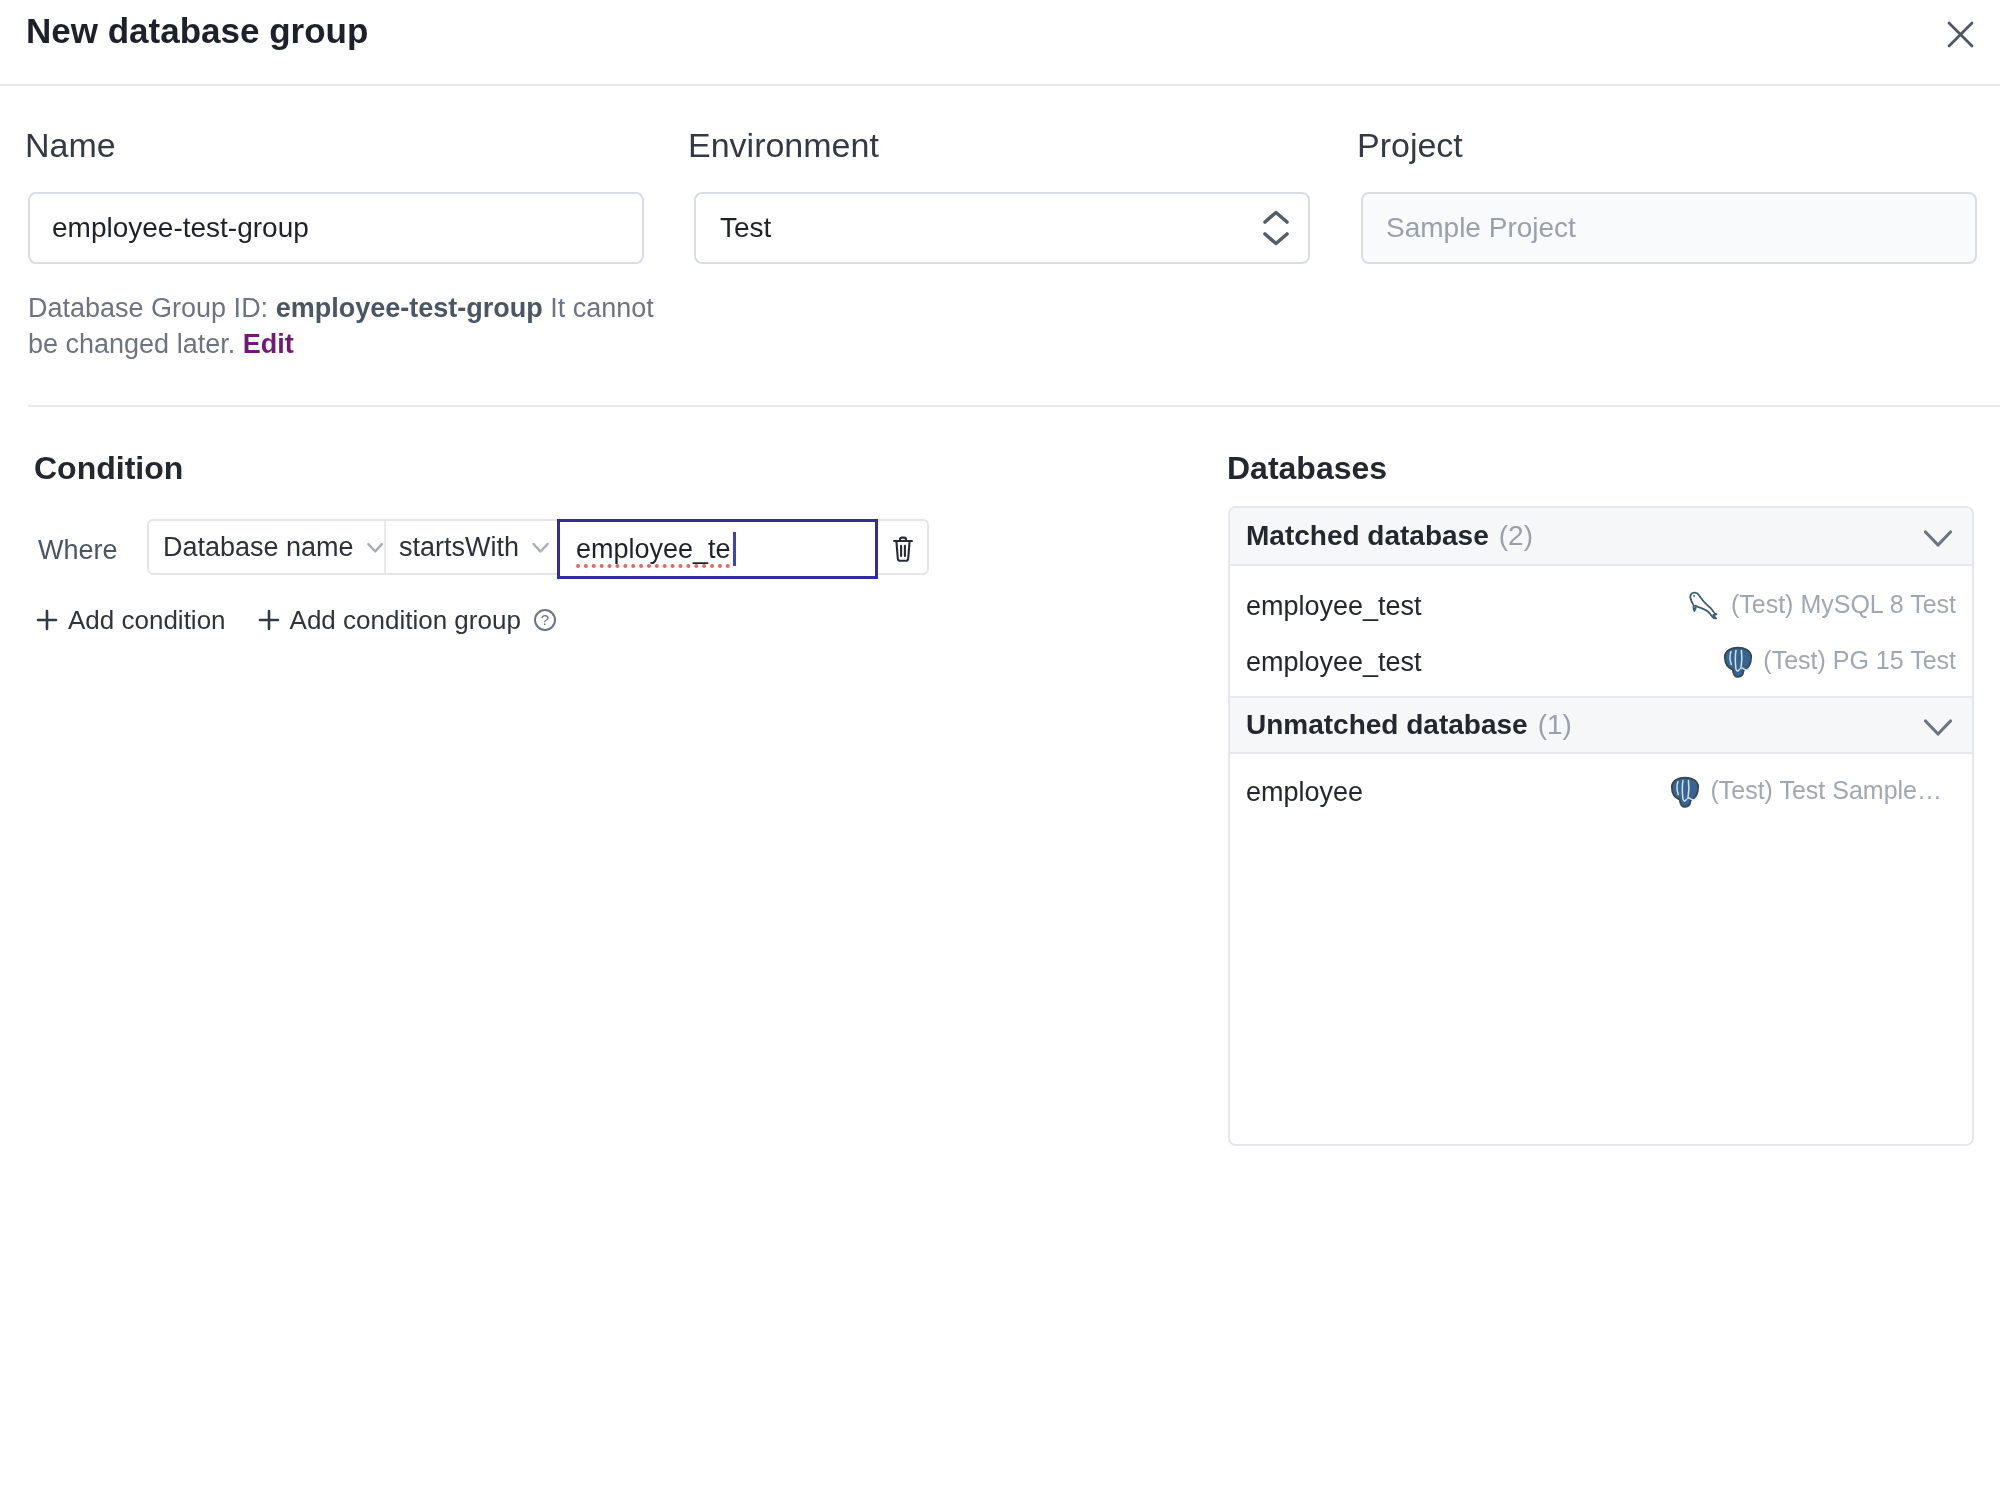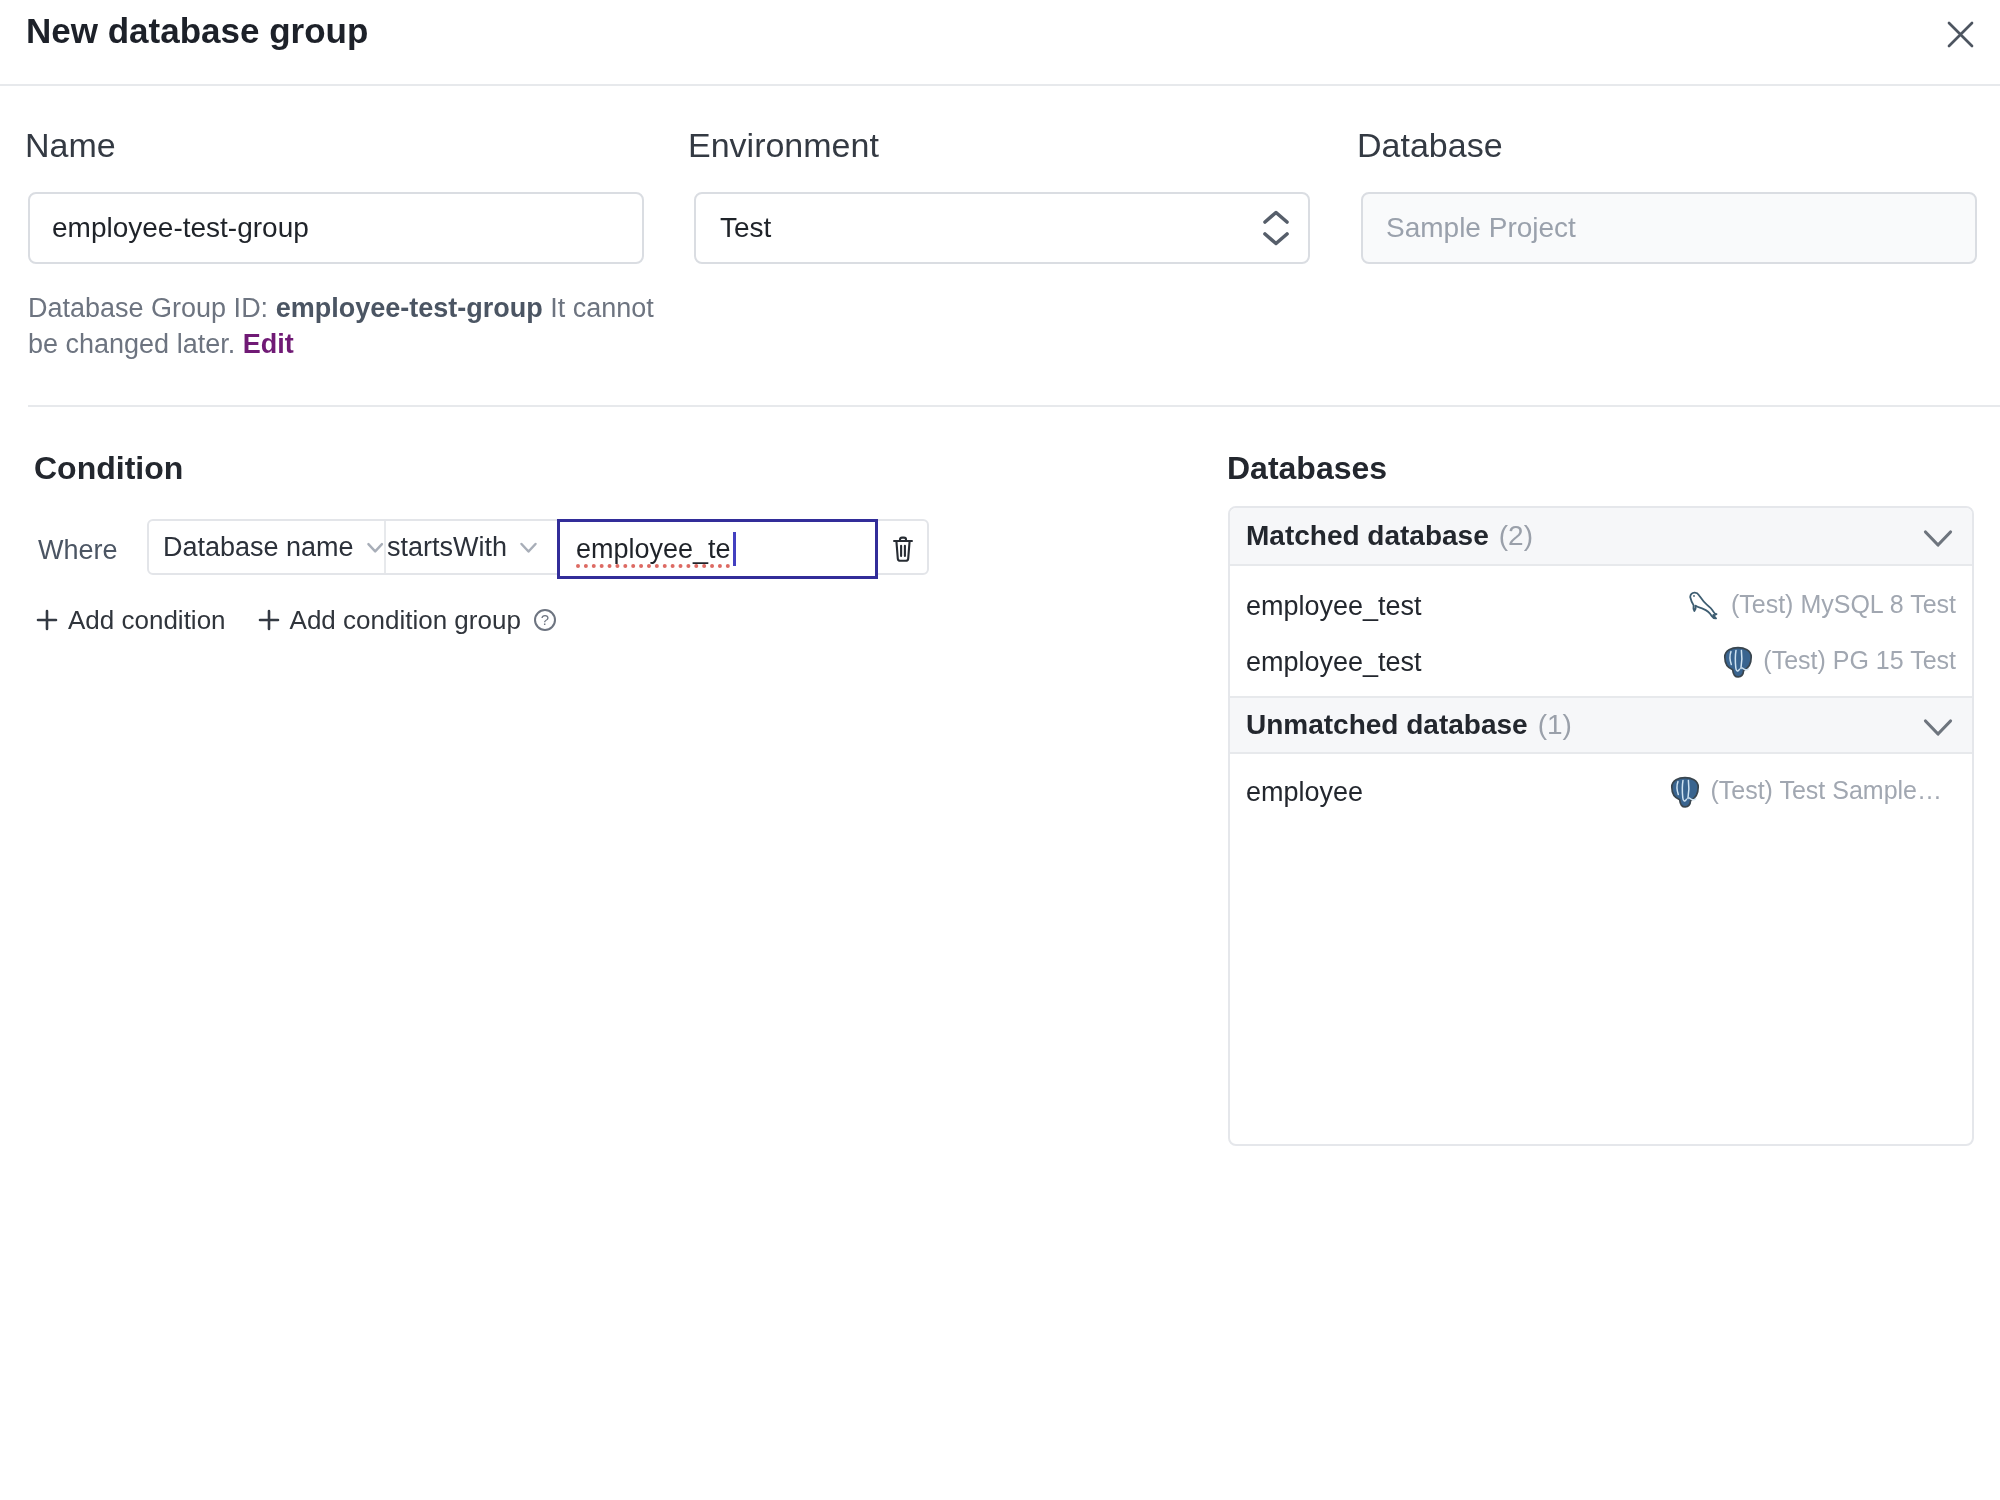--- a/index.html
+++ b/index.html
@@ -28,21 +28,21 @@
 </head>
 <body>
 <div class="abs title">New database group</div>
 <svg class="abs" style="left:1947px; top:21px;" width="27" height="27" viewBox="0 0 27 27">
     <path d="M2 2 L25 25 M25 2 L2 25" stroke="#4d5560" stroke-width="2.7" stroke-linecap="round"></path>
   </svg>
 <div class="abs hr1"></div>
 
 <div class="abs label" style="left:25px; top:126px;">Name</div>
 <div class="abs label" style="left:688px; top:126px;">Environment</div>
-<div class="abs label" style="left:1357px; top:126px;">Database</div>
+<div class="abs label" style="left:1357px; top:126px;">Project</div>
 
 <div class="abs inp" style="left:28px; padding-left:22px;">employee-test-group</div>
 <div class="abs inp" style="left:694px; padding-left:24px;">Test
   <svg style="position:absolute; right:17px; top:15px;" width="30" height="38" viewBox="0 0 30 38">
       <path d="M4 13 L15 3.5 L26 13" stroke="#565e6a" stroke-width="3.6" fill="none" stroke-linecap="round" stroke-linejoin="round"></path>
       <path d="M4 25 L15 34.5 L26 25" stroke="#565e6a" stroke-width="3.6" fill="none" stroke-linecap="round" stroke-linejoin="round"></path>
     </svg>
 </div>
 <div class="abs inp" style="left:1361px; padding-left:23px; background:#f9fafb; color:#9aa1ac;">Sample Project</div>
 
@@ -51,21 +51,21 @@
 <div class="abs hr2"></div>
 <div class="abs h2" style="left:34px; top:450px;">Condition</div>
 <div class="abs where">Where</div>
 
 <div class="abs condgroup">
   <div class="seg" style="width:237px; padding-left:14px; border-right:2px solid #e7e9ec;">Database name
     <svg style="margin-left:12px;" width="19" height="18" viewBox="0 0 19 18">
         <path d="M2.5 6 L9.5 13.5 L16.5 6" stroke="#a8aeb8" stroke-width="2.5" fill="none" stroke-linecap="round" stroke-linejoin="round"></path>
       </svg>
   </div>
-  <div class="seg" style="padding-left:1px;">startsWith
+  <div class="seg" style="padding-left:13px;">startsWith
     <svg style="margin-left:12px;" width="19" height="18" viewBox="0 0 19 18">
         <path d="M2.5 6 L9.5 13.5 L16.5 6" stroke="#a8aeb8" stroke-width="2.5" fill="none" stroke-linecap="round" stroke-linejoin="round"></path>
       </svg>
   </div>
   <div class="focusinput">
       <span style="text-decoration:underline; text-decoration-style:dotted; text-decoration-color:#dd6a63; text-decoration-thickness:4px; text-underline-offset:7px;">employee_te</span>
       <span style="display:inline-block; width:3px; height:34px; background:#4340c0; margin-left:2px;"></span>
     </div>
   <svg class="abs" style="left:742px; top:14px;" width="24" height="28" viewBox="0 0 24 28">
       <path d="M9 5.2 V4.4 Q9 2.6 11 2.6 H13 Q15 2.6 15 4.4 V5.2" stroke="#272c33" stroke-width="2.1" fill="none" stroke-linecap="round"></path>

